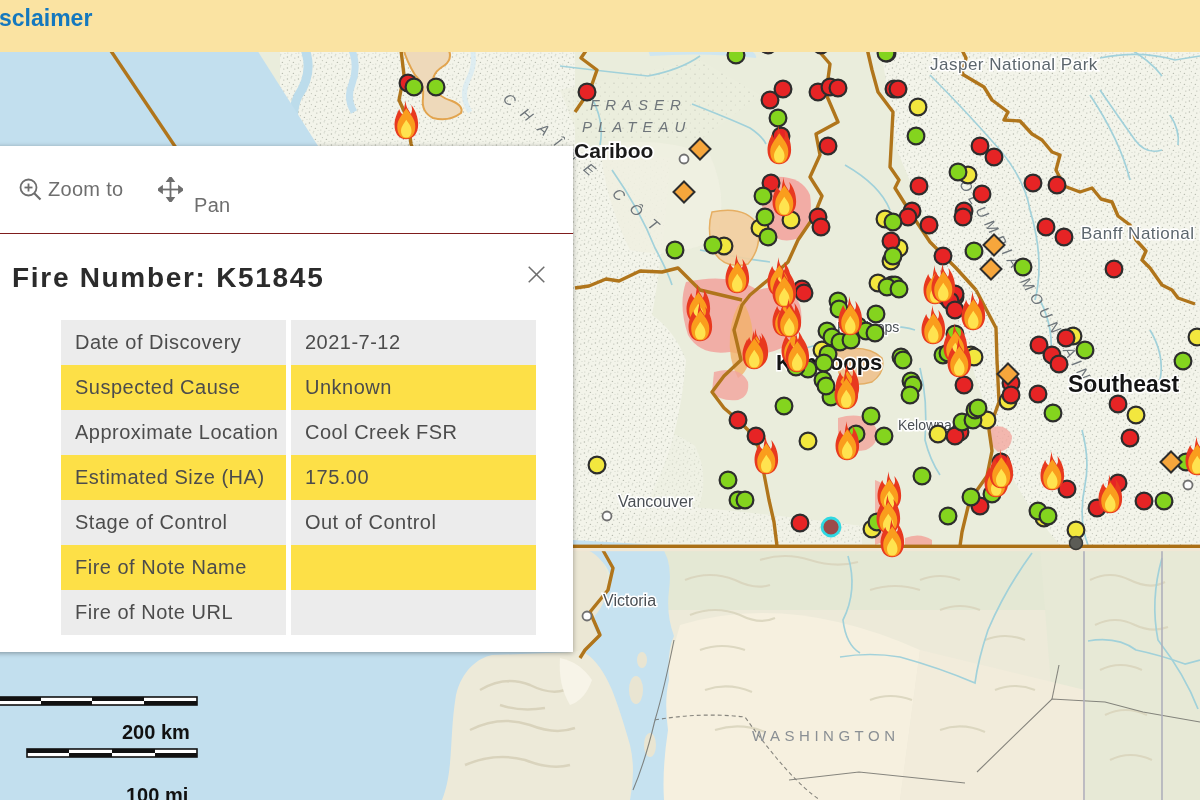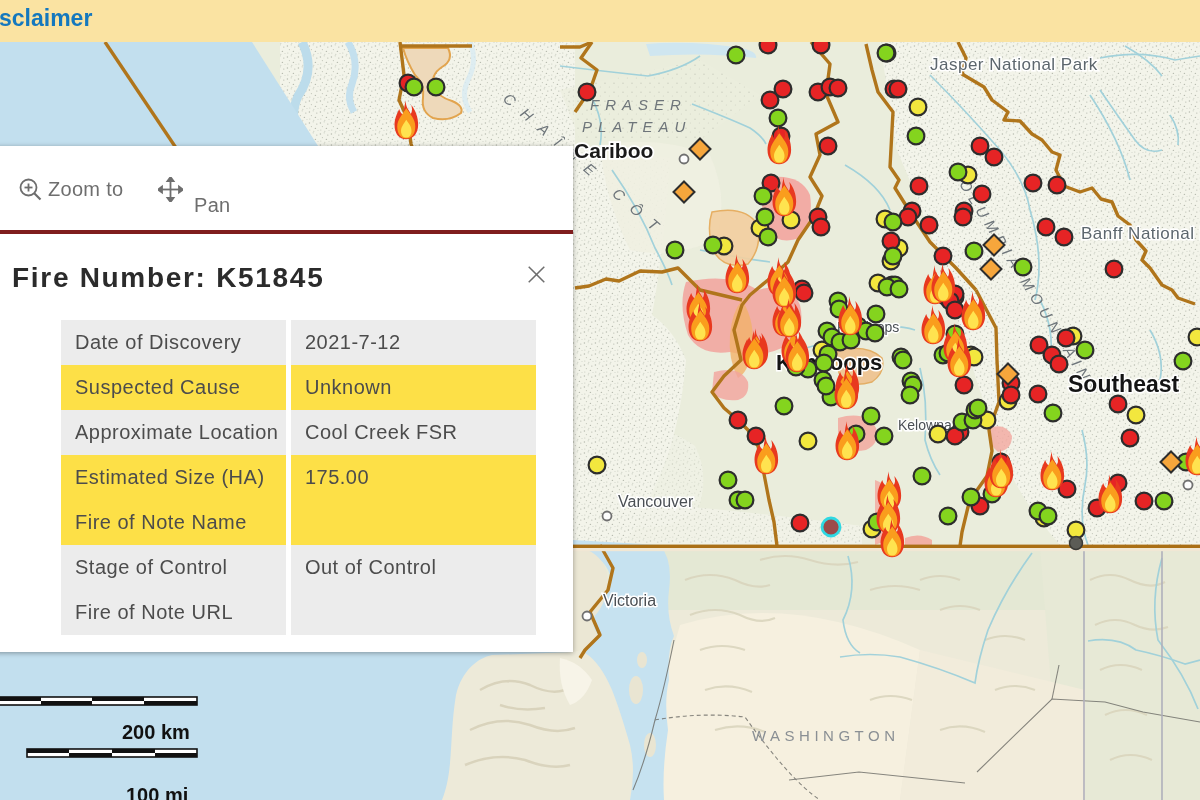--- a/index.html
+++ b/index.html
@@ -1,22 +1,22 @@
 <!DOCTYPE html>
 <html><head><meta charset="utf-8">
 <style>
 html,body{margin:0;padding:0;width:1200px;height:800px;overflow:hidden;
 font-family:"Liberation Sans",sans-serif;}
-#bar{position:absolute;left:0;top:0;width:1200px;height:42px;background:#fae3a2;z-index:5;}
+#bar{position:absolute;left:0;top:0;width:1200px;height:52px;background:#fae3a2;z-index:5;}
 #bar span{position:absolute;left:-1px;top:5px;font-size:23px;font-weight:bold;color:#1478be;}
 #mapwrap{position:absolute;left:0;top:42px;width:1200px;height:758px;}
 #popup{position:absolute;left:-8px;top:146px;width:581px;height:506px;background:#fff;
 box-shadow:0 1px 5px rgba(0,0,0,.35);z-index:10;}
 #popup *{box-sizing:border-box;}
-#actions{position:absolute;left:8px;top:0;width:573px;height:88px;border-bottom:4px solid #7f1d1d;}
+#actions{position:absolute;left:8px;top:0;width:573px;height:88px;border-bottom:1px solid #7f1d1d;}
 .act{position:absolute;top:32px;color:#6e6e6e;font-size:20px;letter-spacing:.3px;}
 #title{position:absolute;left:20px;top:116px;font-size:28px;font-weight:bold;color:#2b2b2b;letter-spacing:1.7px}
 #closex{position:absolute;left:535px;top:119px;width:19px;height:19px;}
 #tbl{position:absolute;left:33px;top:174px;width:511px;}
 .row{height:45px;display:flex;}
 .row .lab{width:255px;padding-left:14px;display:flex;align-items:center;color:#4c4c4c;font-size:20px;letter-spacing:.5px;margin-left:36px;}
 .row .val{width:278px;margin-left:5px;padding-left:14px;display:flex;align-items:center;color:#4c4c4c;font-size:20px;letter-spacing:.5px;}
 .odd .lab,.odd .val{background:#ececec;}
 .even .lab,.even .val{background:#fde047;}
 #scale{position:absolute;left:0;top:688px;z-index:6;color:#111;}
@@ -442,27 +442,27 @@
         <div class="val">Unknown</div>
       </div>
   <div class="row odd">
         <div class="lab">Approximate Location</div>
         <div class="val">Cool Creek FSR</div>
       </div>
   <div class="row even">
         <div class="lab">Estimated Size (HA)</div>
         <div class="val">175.00</div>
       </div>
+  <div class="row odd">
+        <div class="lab">Stage of Control</div>
+        <div class="val">Out of Control</div>
+      </div>
   <div class="row even">
         <div class="lab">Fire of Note Name</div>
         <div class="val"></div>
-      </div>
-  <div class="row odd">
-        <div class="lab">Stage of Control</div>
-        <div class="val">Out of Control</div>
       </div>
   <div class="row odd">
         <div class="lab">Fire of Note URL</div>
         <div class="val"></div>
       </div>
  </div>
 </div>
 
 <div id="scale">
  <svg width="220" height="112" style="position:absolute;left:0;top:0">

